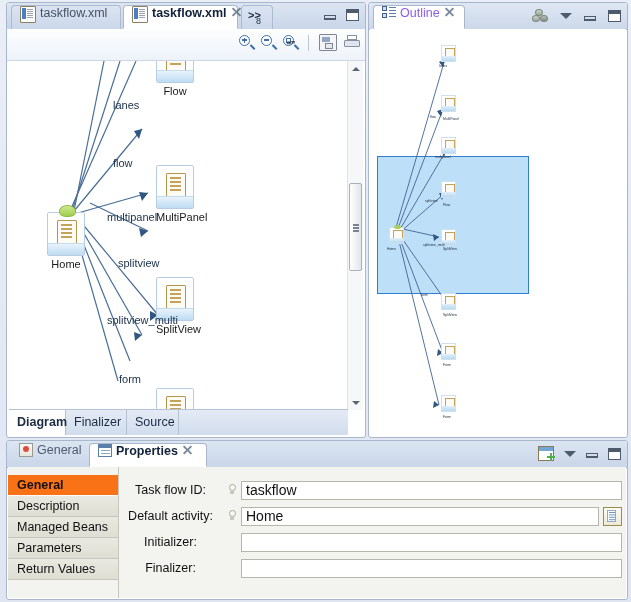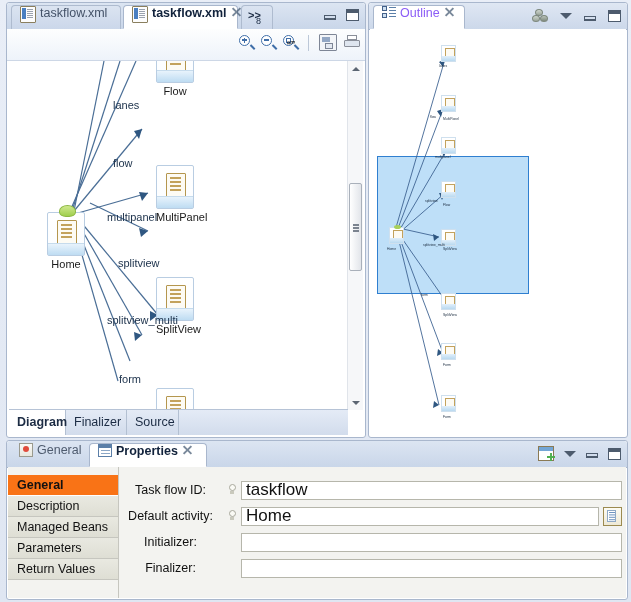--- a/index.html
+++ b/index.html
@@ -135,21 +135,21 @@
   .ptab.sel{background:#f97316;font-weight:bold;border-bottom:1px solid #fff;}
   .ptabTop{height:7px;background:#f3f3f0;border-bottom:1px solid #f3f3f0;}
   .propForm{position:absolute;left:111px;top:0;right:0;bottom:0;background:#f3f3f0;}
   .frow{position:absolute;left:0;right:4px;height:22px;display:flex;align-items:center;}
   .flabel{width:108px;text-align:center;padding-right:5px;font-size:12.5px;color:#111;box-sizing:border-box;}
   .bulb{width:10px;height:13px;position:relative;flex:0 0 auto;margin-right:4px;}
   .bulb:before{content:"";position:absolute;left:1.5px;top:0;width:7px;height:7px;border-radius:50%;
     border:1.2px solid #a8a89c;box-sizing:border-box;background:#fafaf5;}
   .bulb:after{content:"";position:absolute;left:3px;top:7px;width:4px;height:3px;background:#c9c9bd;}
   .finput{flex:1 1 auto;height:19px;box-sizing:border-box;background:#fff;border:1px solid #b6b6ab;
-    font-family:"Liberation Sans",sans-serif;font-size:17px;color:#111;padding:0 4px;line-height:17px;}
+    font-family:"Liberation Sans",sans-serif;font-size:14px;color:#111;padding:0 4px;line-height:17px;}
   .finput.empty{background:#fff;}
   .browseBtn{width:19px;height:19px;margin-left:4px;box-sizing:border-box;flex:0 0 auto;
     border:1px solid #9c8a4f;background:linear-gradient(#fdfcf4,#eee9d6);position:relative;}
   .browseBtn:before{content:"";position:absolute;left:3px;top:2px;width:9px;height:12px;background:#fff;border:1px solid #8fa9c6;box-sizing:border-box;}
   .browseBtn:after{content:"";position:absolute;left:4.5px;top:4px;width:6px;height:1.2px;background:#6f95c0;
     box-shadow:0 2.4px 0 #6f95c0,0 4.8px 0 #6f95c0,0 7.2px 0 #6f95c0;}
   .propTools{position:absolute;right:6px;top:5px;display:flex;align-items:center;gap:10px;}
   .ic-newtab{width:16px;height:15px;position:relative;background:#fff;border:1.2px solid #8a7a55;box-sizing:border-box;}
   .ic-newtab:before{content:"";position:absolute;left:0;top:0;right:0;height:4px;background:#73a6d6;}
   .ic-newtab:after{content:"";position:absolute;right:-2px;bottom:-1px;width:8px;height:8px;

